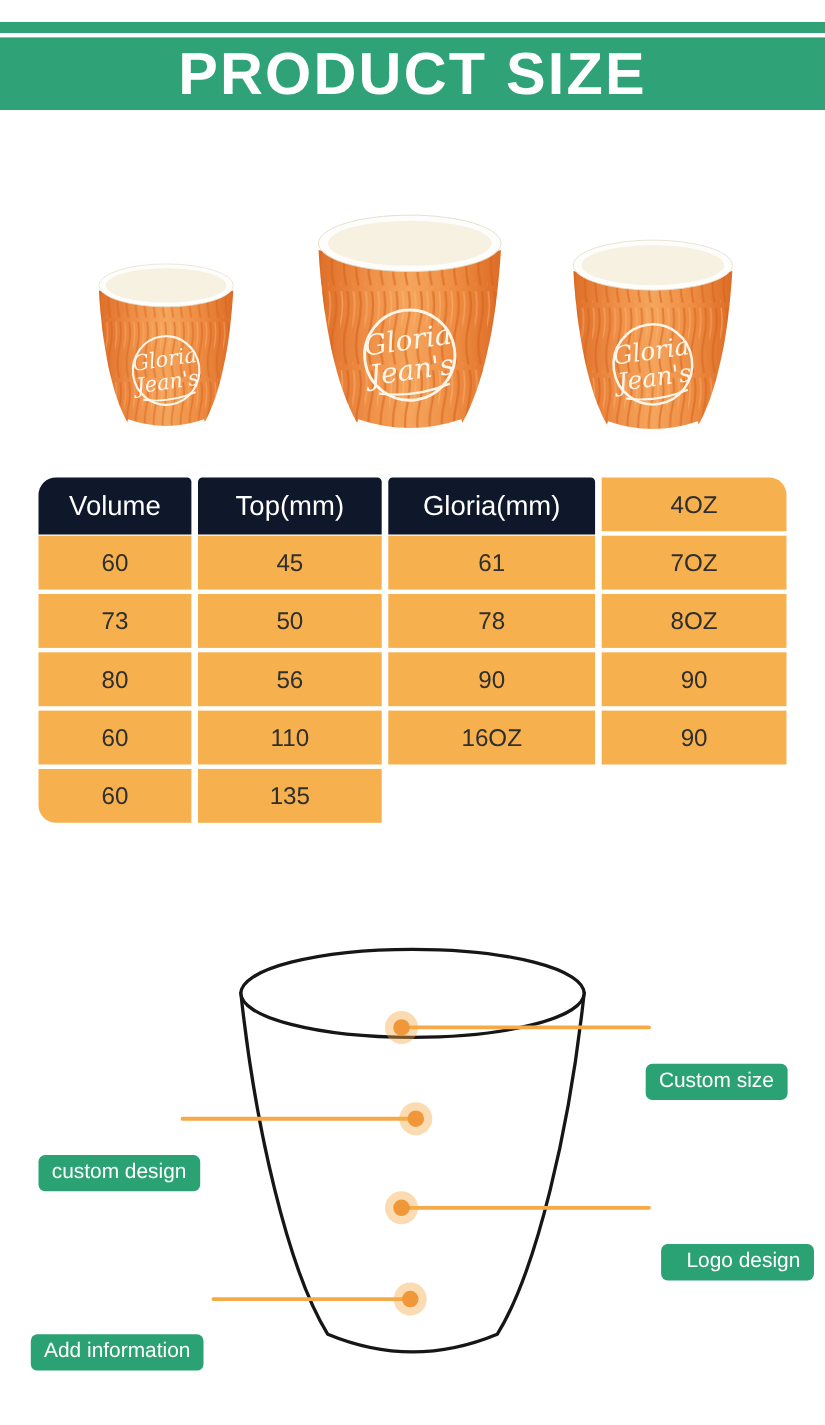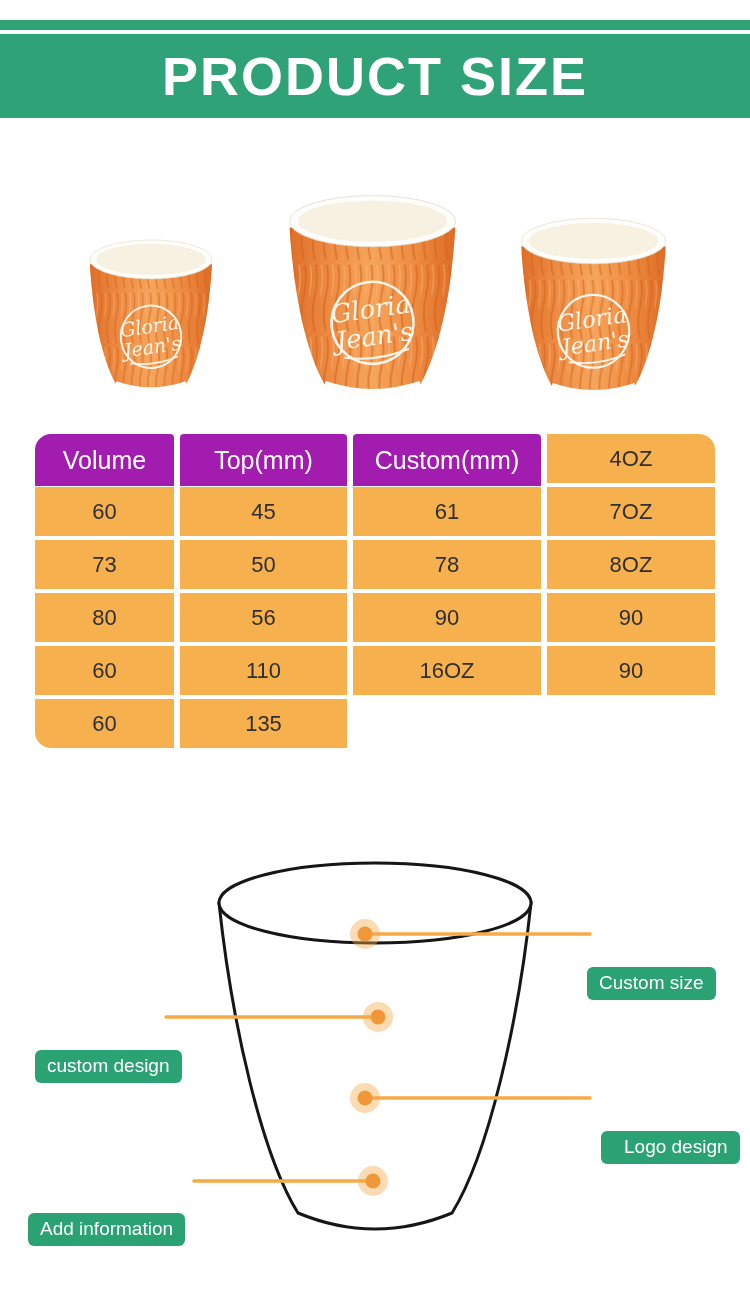--- a/index.html
+++ b/index.html
@@ -1,32 +1,32 @@
 <!DOCTYPE html>
 <html><head>
 <meta charset="utf-8">
 <style>
   html,body{margin:0;padding:0;background:#fff;}
   .page{position:relative;width:750px;height:1295px;background:#ffffff;overflow:hidden;
         font-family:"Liberation Sans",sans-serif;}
 
   
   .top-strip{position:absolute;left:0;top:20px;width:750px;height:10px;background:#2FA277;}
-  .banner{position:absolute;left:0;top:34px;width:750px;height:84px;background:#2FA277;
+  .banner{position:absolute;left:0;top:34px;width:750px;height:66px;background:#2FA277;
           display:flex;align-items:center;justify-content:center;}
   .banner h1{margin:0;color:#ffffff;font-size:54px;font-weight:700;letter-spacing:2px;line-height:1;}
 
   
   .cup{position:absolute;}
 
   
   .size-table{position:absolute;left:35px;top:434px;width:681px;
               display:grid;grid-template-columns:139px 167px 188px 168px;
               grid-auto-rows:49px;column-gap:6px;row-gap:4px;}
-  .size-table .th{height:52px;background:#a21caf;color:#fff;font-size:25px;
+  .size-table .th{height:52px;background:#0f172a;color:#fff;font-size:25px;
                   display:flex;align-items:center;justify-content:center;
                   border-radius:4px 4px 0 0;}
   .size-table .td{background:#F6B04E;color:#2F2F2F;font-size:22px;font-weight:400;
                   display:flex;align-items:center;justify-content:center;}
   .size-table > :nth-child(1){border-top-left-radius:16px;}
   .size-table > :nth-child(4){border-top-right-radius:16px;}
   .size-table > :nth-child(21){border-bottom-left-radius:16px;}
   .size-table > :nth-child(24){border-bottom-right-radius:16px;}
 
   
@@ -121,21 +121,21 @@
       <path d="M-38,36 q38,10 76,0" stroke="#FBF6EA" stroke-width="2.5" fill="none"></path>
     </g>
     <path d="M44,224 Q100,243 156,224" stroke="#FDFDFB" stroke-width="8" fill="none"></path>
     <ellipse cx="100" cy="33" rx="97" ry="30" fill="#FDFDFB" stroke="#E3DDCB" stroke-width="1"></ellipse>
     <ellipse cx="100" cy="33" rx="87" ry="24" fill="#F6F1E1"></ellipse>
   </svg>
 
   <div class="size-table">
     <div class="th">Volume</div>
     <div class="th">Top(mm)</div>
-    <div class="th">Custom(mm)</div>
+    <div class="th">Gloria(mm)</div>
 
     <div class="td">4OZ</div>
     <div class="td">60</div>
     <div class="td">45</div>
     <div class="td">61</div>
 
     <div class="td">7OZ</div>
     <div class="td">73</div>
     <div class="td">50</div>
     <div class="td">78</div>

